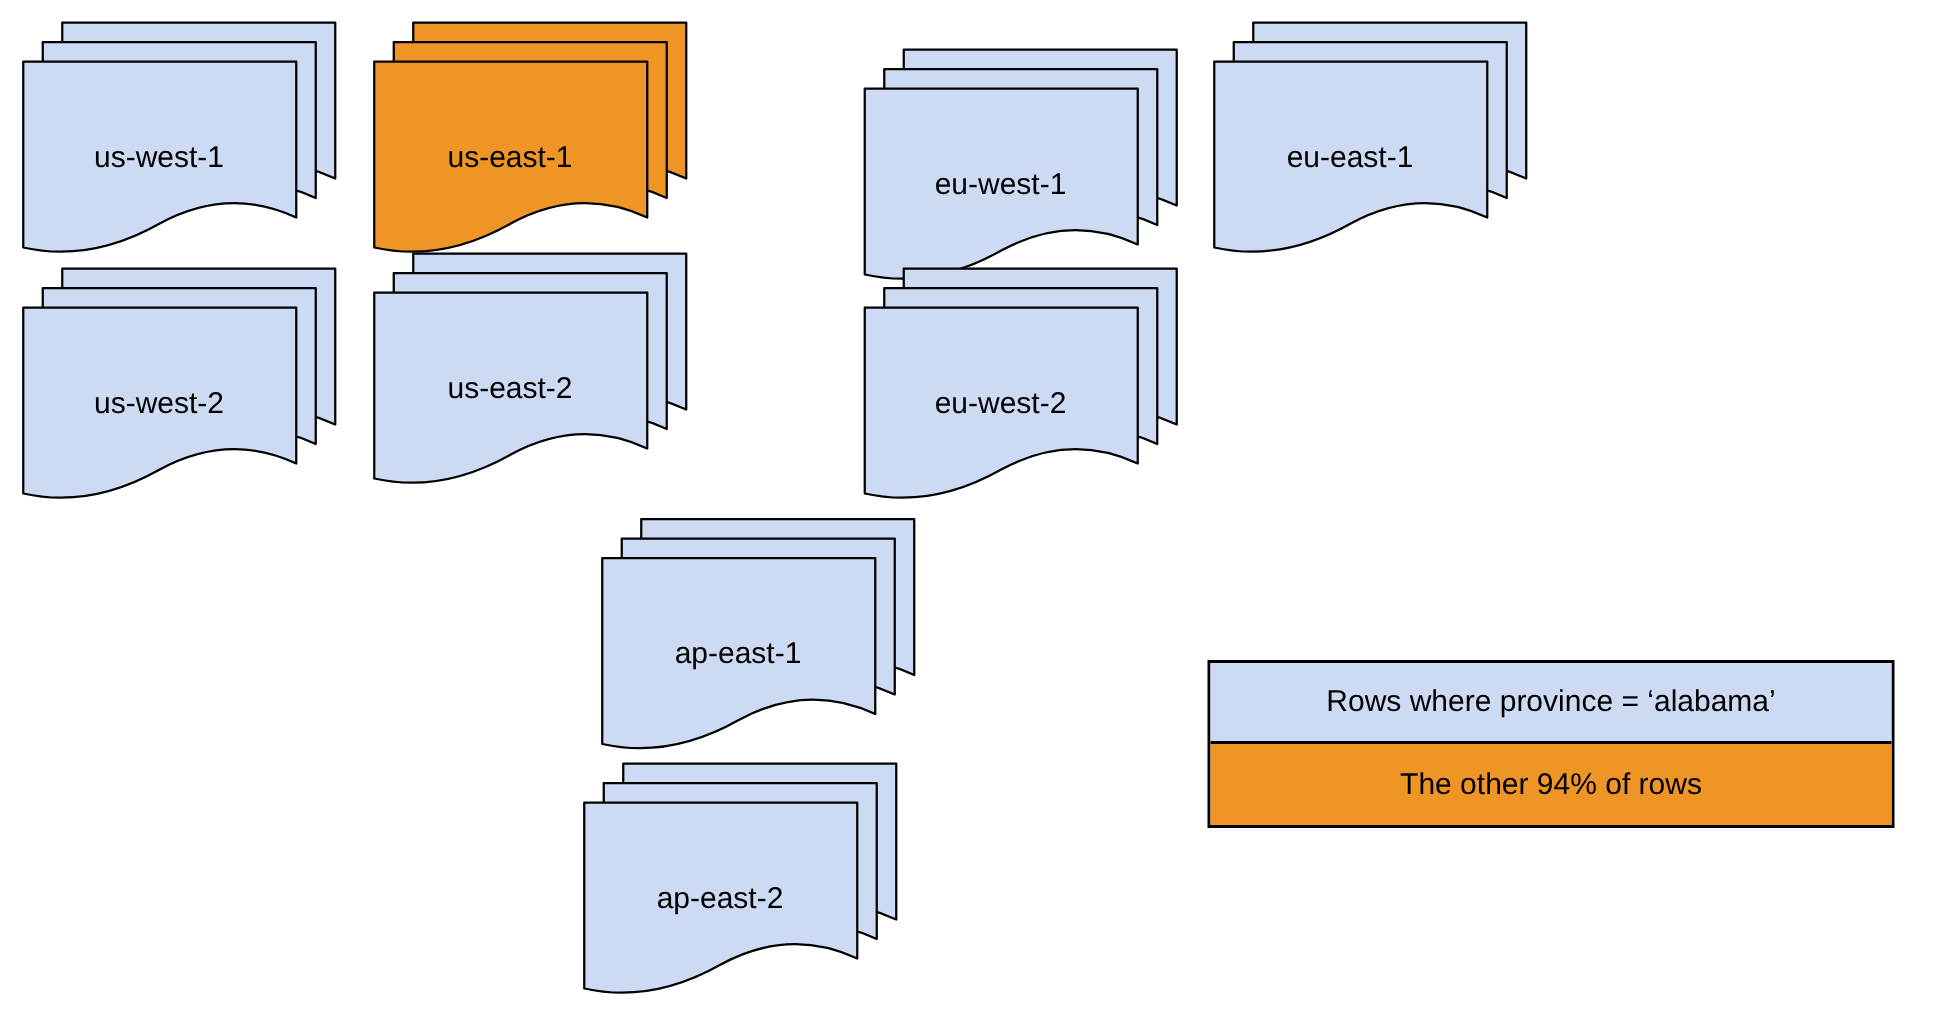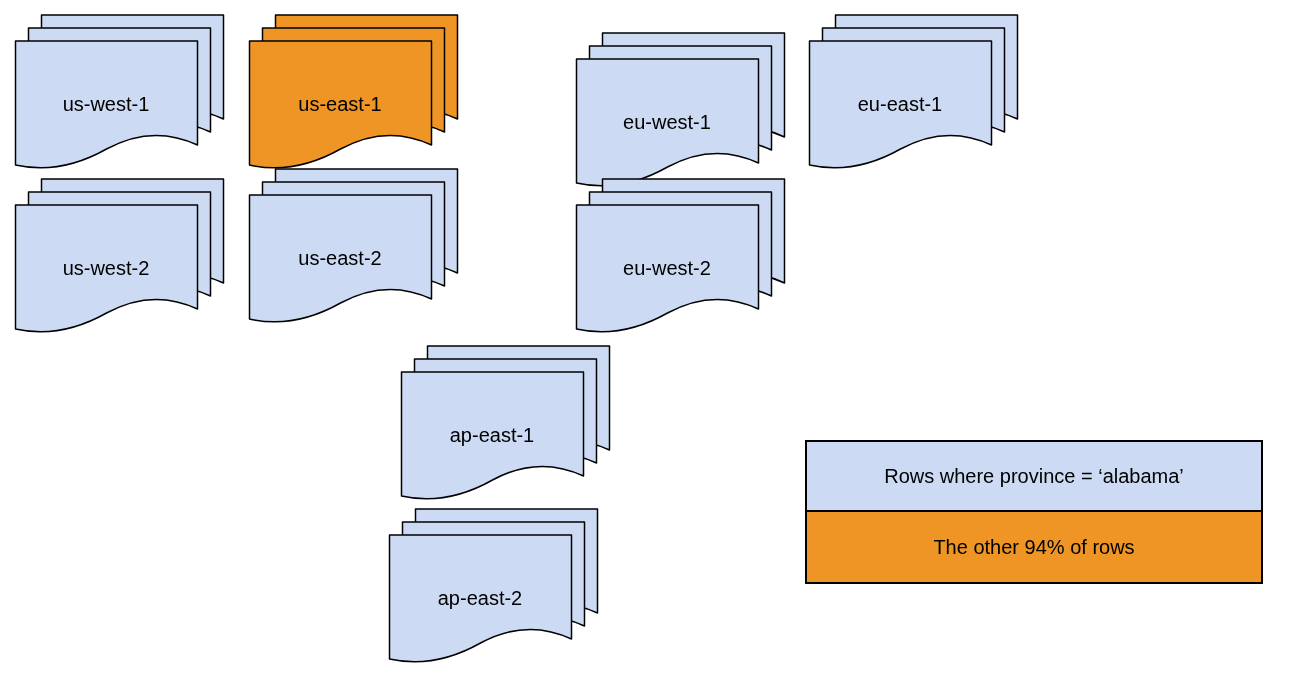--- a/index.html
+++ b/index.html
@@ -37,21 +37,21 @@
   }
   .legend {
     position: absolute;
     left: 805px;
     top: 440px;
     width: 458px;
     border: 2px solid #000000;
     box-sizing: border-box;
   }
   .legend-row {
-    height: 70px;
+    height: 54px;
     display: flex;
     align-items: center;
     justify-content: center;
     font-size: 20px;
     color: #000000;
     box-sizing: border-box;
   }
   .legend-row.blue {
     background: var(--doc-blue);
     border-bottom: 2px solid #000000;

